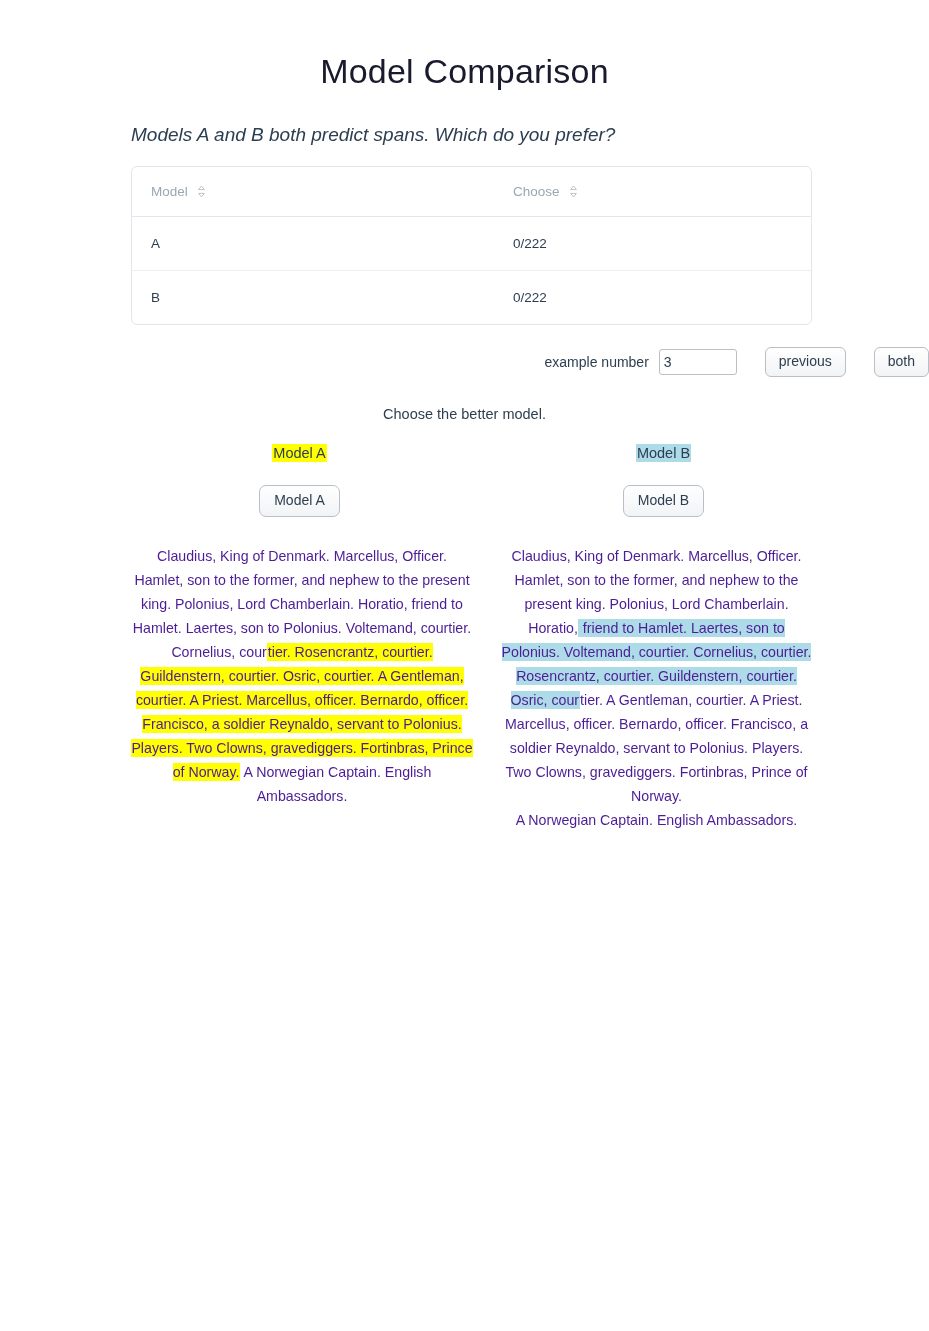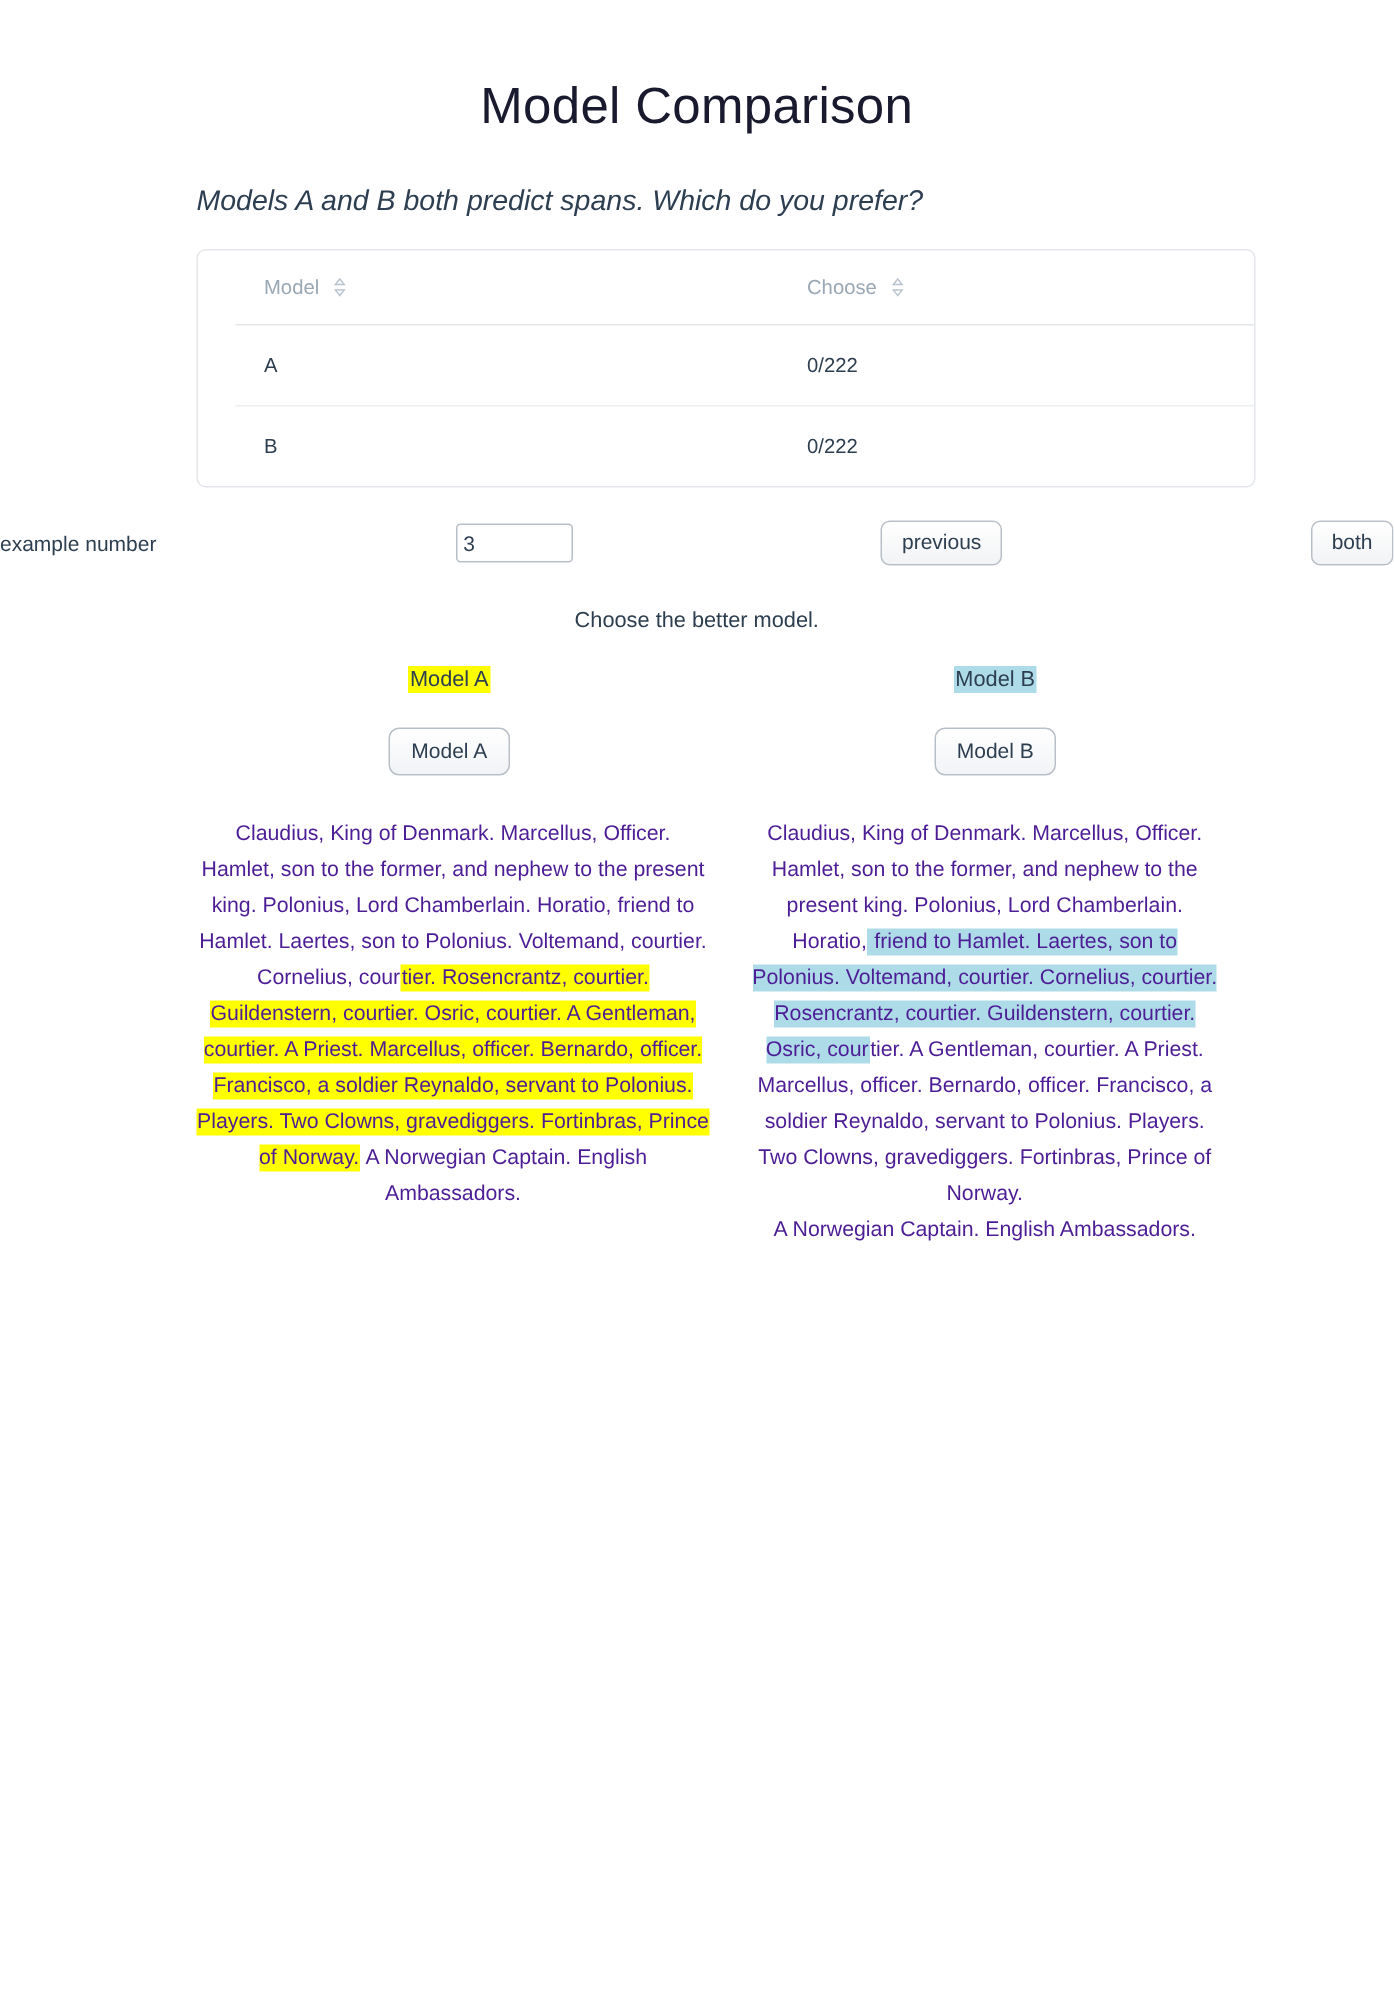--- a/index.html
+++ b/index.html
@@ -37,21 +37,20 @@
   }
 
   
   .score-table-wrap {
     margin: 20px 0 0 131px;
     width: 679px;
     border: 1px solid #e3e6ea;
     border-radius: 6px;
     overflow: hidden;
     background: #ffffff;
-    padding-left: 25px;
   }
   table.score-table {
     width: 100%;
     border-collapse: collapse;
     font-size: 13.5px;
   }
   table.score-table th {
     text-align: left;
     font-weight: normal;
     color: #9aa7b4;
@@ -79,21 +78,21 @@
     height: 13px;
     position: relative;
     top: -1px;
   }
   .sort-icon svg { display: block; }
 
   
   .controls {
     display: flex;
     align-items: center;
-    justify-content: space-between;
+    justify-content: flex-end;
     gap: 0;
     margin-top: 22px;
   }
   .controls-label {
     font-size: 14px;
     color: #2c3e50;
     margin-right: 10px;
   }
   .example-input {
     width: 68px;
@@ -109,21 +108,21 @@
     box-sizing: content-box;
   }
   .nav-btn {
     font-family: "Liberation Sans", sans-serif;
     font-size: 14px;
     color: #2c3e50;
     background: linear-gradient(#ffffff, #f2f3f5);
     border: 1px solid #b9bfc7;
     border-radius: 6px;
     padding: 6px 13px 7px 13px;
-    margin-left: 16px;
+    margin-left: 28px;
     cursor: pointer;
     line-height: 1.1;
   }
 
   .choose-line {
     text-align: center;
     font-size: 14.5px;
     margin-top: 29px;
     color: #2c3e50;
   }

